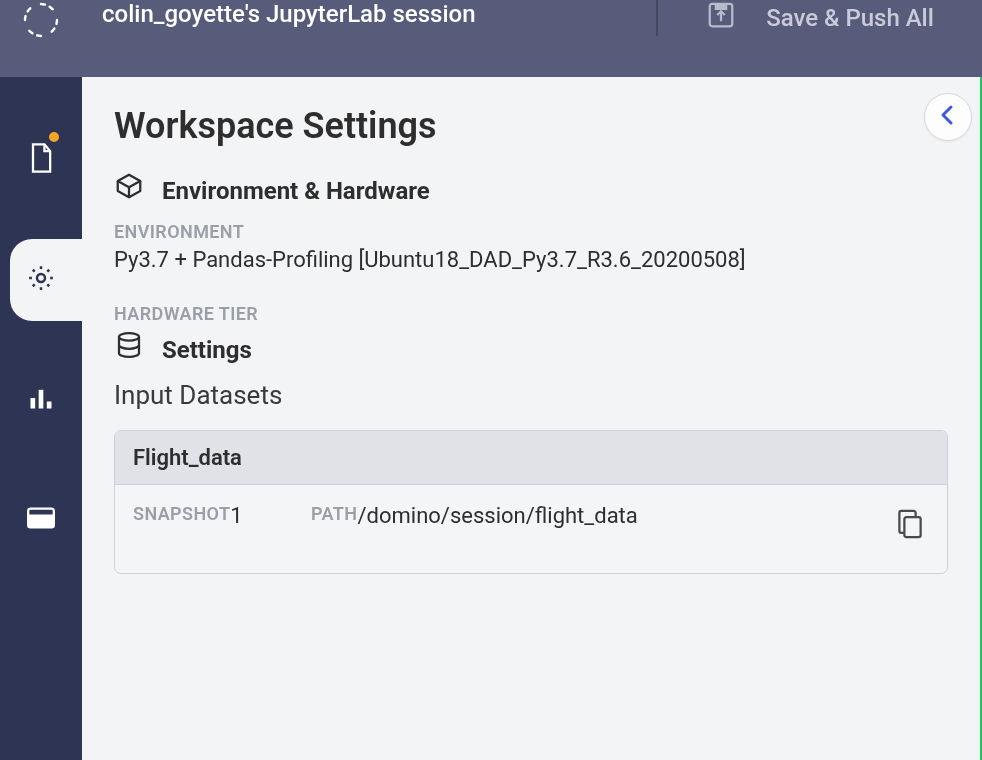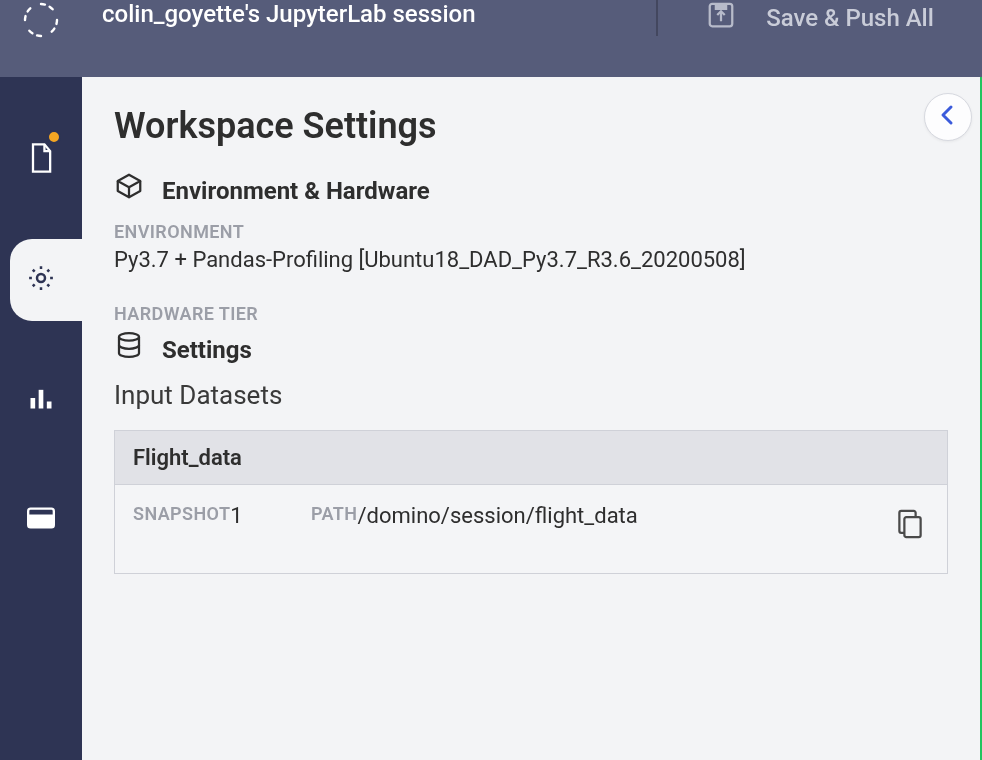--- a/index.html
+++ b/index.html
@@ -149,21 +149,21 @@
 
   .subsection-title {
     font-size: 26px;
     font-weight: 400;
     color: #3A3A3A;
     margin-bottom: 20px;
   }
 
   .dataset-card {
     border: 1px solid #CFD1D8;
-    border-radius: 0;
+    border-radius: 7px;
     background: #F4F5F7;
     overflow: hidden;
   }
   .dataset-card-head {
     background: #E1E2E7;
     border-bottom: 1px solid #CFD1D8;
     padding: 14px 18px;
     font-size: 22px;
     font-weight: 600;
     color: #2E2E2E;

